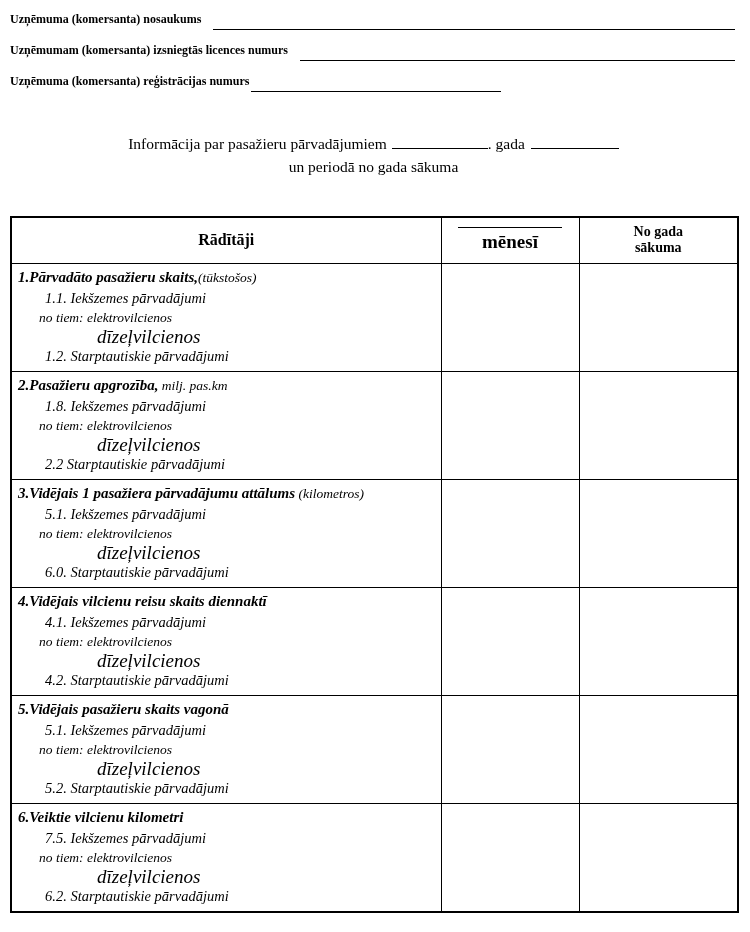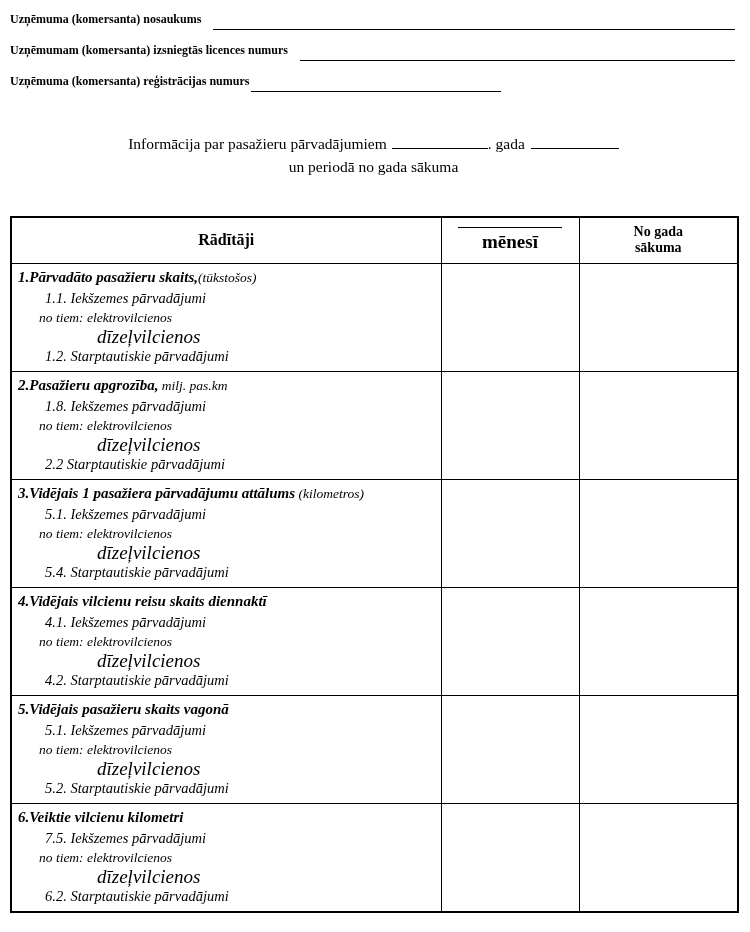--- a/index.html
+++ b/index.html
@@ -110,21 +110,21 @@
           </td>
           <td class="value-cell"></td>
           <td class="value-cell"></td>
         </tr>
         <tr>
           <td class="indicators-cell">
             <div class="sec-title"><span>3.Vidējais 1 pasažiera pārvadājumu attālums</span><span class="suffix"> (kilometros)</span></div>
             <div class="sub">5.1. Iekšzemes pārvadājumi</div>
             <div class="notiem">no tiem: elektrovilcienos</div>
             <div class="dizel">dīzeļvilcienos</div>
-            <div class="sub">5.4. Starptautiskie pārvadājumi</div>
+            <div class="sub">6.0. Starptautiskie pārvadājumi</div>
           </td>
           <td class="value-cell"></td>
           <td class="value-cell"></td>
         </tr>
         <tr>
           <td class="indicators-cell">
             <div class="sec-title"><span>4.Vidējais vilcienu reisu skaits diennaktī</span><span class="suffix"></span></div>
             <div class="sub">4.1. Iekšzemes pārvadājumi</div>
             <div class="notiem">no tiem: elektrovilcienos</div>
             <div class="dizel">dīzeļvilcienos</div>

